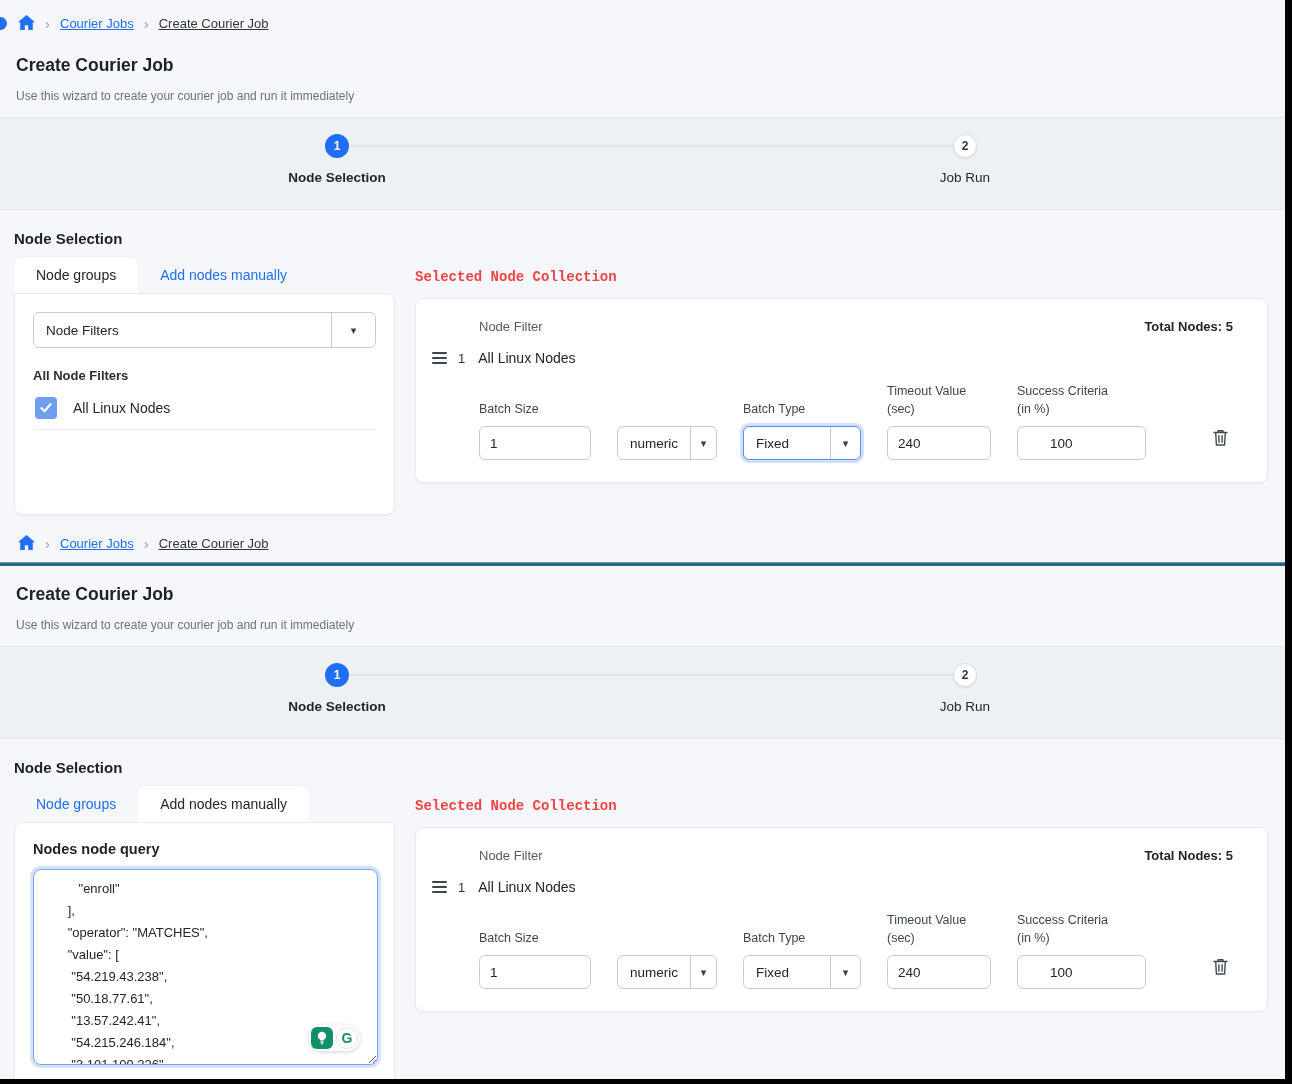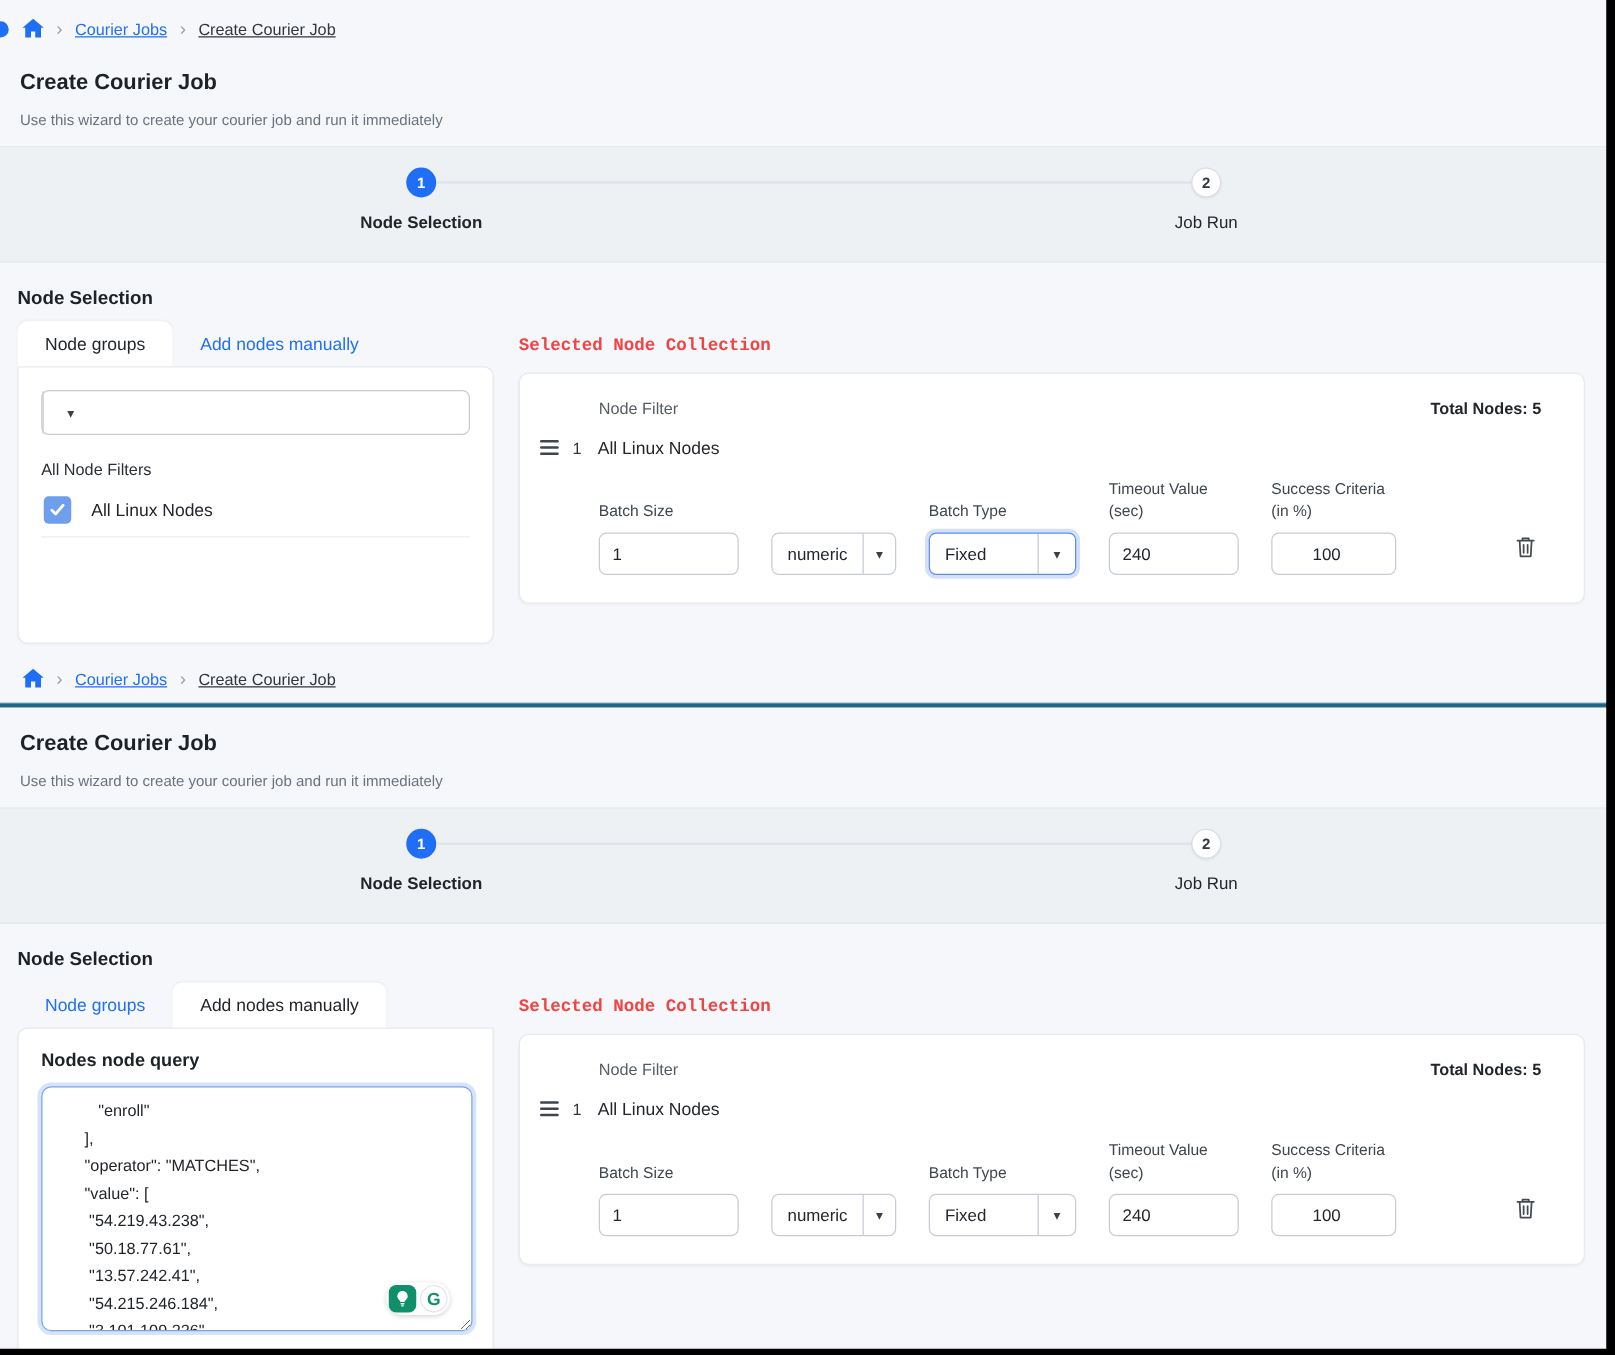--- a/index.html
+++ b/index.html
@@ -53,21 +53,21 @@
   #screen2 .left-card { height:290px; border-top-left-radius:8px; border-top-right-radius:0; }
 
   
   .fselect { display:flex; align-items:stretch; border:1px solid #c6ccd4; border-radius:6px; background:#fff; height:36px; cursor:pointer; }
   .fselect .val { flex:1; display:flex; align-items:center; padding:0 12px; font-size:13.5px; color:#22262b; }
   .fselect .caret-seg { width:44px; border-left:1px solid #c6ccd4; display:flex; align-items:center; justify-content:center; color:#3a4047; font-size:11px; }
   .fselect.small { height:34px; }
   .fselect.small .caret-seg { width:30px; }
   .fselect.focused { border:1.5px solid #5b8ef2; box-shadow:0 0 0 3px rgba(80,130,240,.25); }
 
-  .filters-heading { font-size:13px; font-weight:normal; color:#2a2f36; margin-top:20px; }
+  .filters-heading { font-size:13px; font-weight:bold; color:#2a2f36; margin-top:20px; }
   .check-row { display:flex; align-items:center; gap:16px; margin-top:14px; padding-left:2px; cursor:pointer; }
   .checkbox { width:22px; height:22px; border-radius:4px; background:#6f9eec; display:flex; align-items:center; justify-content:center; flex:none; }
   .check-label { font-size:14px; color:#22262b; }
   .check-divider { border-bottom:1px solid #eceef1; margin-top:10px; }
 
   
   .coll-heading { font-size:14px; font-weight:bold; color:#ef4444; margin-top:39px;font-family:Liberation Mono, monospace; }
   .right-card { margin-top:13px; padding:20px 16px 22px 16px; }
   .coll-header { display:flex; align-items:center;gap:18px; }
   .coll-header .col-name { margin-left:47px; font-size:13px; color:#555c64; }
@@ -76,21 +76,21 @@
   .ham { width:15px; display:flex; flex-direction:column; gap:3px; cursor:grab; }
   .ham i { height:2px; background:#3f464e; border-radius:1px; display:block; }
   .node-idx { margin-left:11px; font-size:13px; color:#32373d; }
   .node-name { margin-left:13px; font-size:14px; color:#22262b; }
   .fields-row { display:flex; align-items:flex-end; margin:16px 18px 0 47px; gap:26px; }
   .field { display:flex; flex-direction:column; }
   .flbl { display:flex; flex-direction:column; justify-content:flex-end; gap:3px; min-height:36px; margin-bottom:8px;
           font-size:12.5px; color:#3f464e; line-height:1.25; }
   .tinput { height:34px; border:1px solid #c6ccd4; border-radius:6px; padding:0 10px; font-size:13.5px; color:#22262b;
             font-family:"Liberation Sans","DejaVu Sans",sans-serif; background:#fff; }
-  .w112{width:112px;} .w128{width:100px;} .w118{width:118px;} .w104{width:104px;} .w114{width:100px;padding-left:32px;}
+  .w112{width:112px;} .w128{width:100px;} .w118{width:118px;} .w104{width:104px;} .w114{width:129px;padding-left:32px;}
   .trash-btn { margin-left:auto; background:none; border:none; cursor:pointer; padding:4px; margin-bottom:6px; }
 
   
   .teal-bar { height:4px; margin-top:8px; background:linear-gradient(#7fb0c9, #1d5a78 45%, #2d7396); }
 
   
   .query-heading { font-size:14.5px; font-weight:bold; color:#1d2227; }
   .ta-wrap { position:relative; margin-top:12px; }
   .query-ta { width:345px; height:196px; resize:both; border:1.5px solid #7aa2ee; border-radius:8px;
               box-shadow:0 0 0 3px rgba(109,156,235,.28); padding:8px 12px; font-size:13px; line-height:22px;
@@ -143,20 +143,21 @@
 
   <div class="content">
     <div class="left-col">
       <h2 class="section-heading">Node Selection</h2>
       <div class="tabs">
         <div class="tab active">Node groups</div>
         <div class="tab link">Add nodes manually</div>
       </div>
       <div class="card left-card">
         <div class="fselect">
+          <span class="val">Node Filters</span>
           <span class="caret-seg">▾</span>
         </div>
         <div class="filters-heading">All Node Filters</div>
         <div class="check-row">
           <span class="checkbox">
             <svg viewBox="0 0 12 10" width="12" height="10">
                 <path d="M1.5 5.2l3 3 6-7" stroke="#fff" stroke-width="2.2" fill="none" stroke-linecap="round" stroke-linejoin="round"></path>
               </svg>
           </span>
           <span class="check-label">All Linux Nodes</span>

